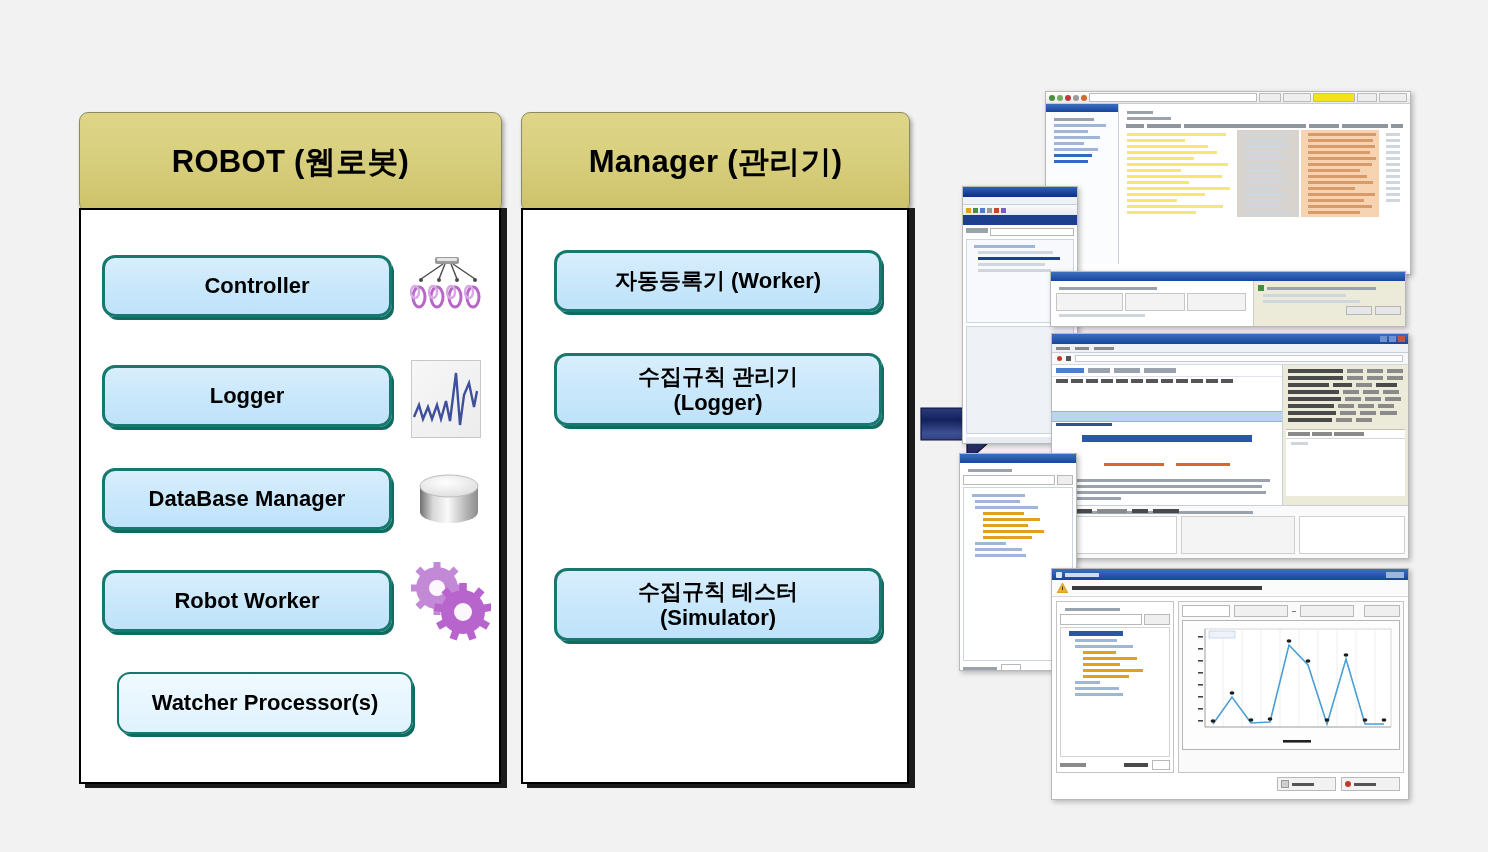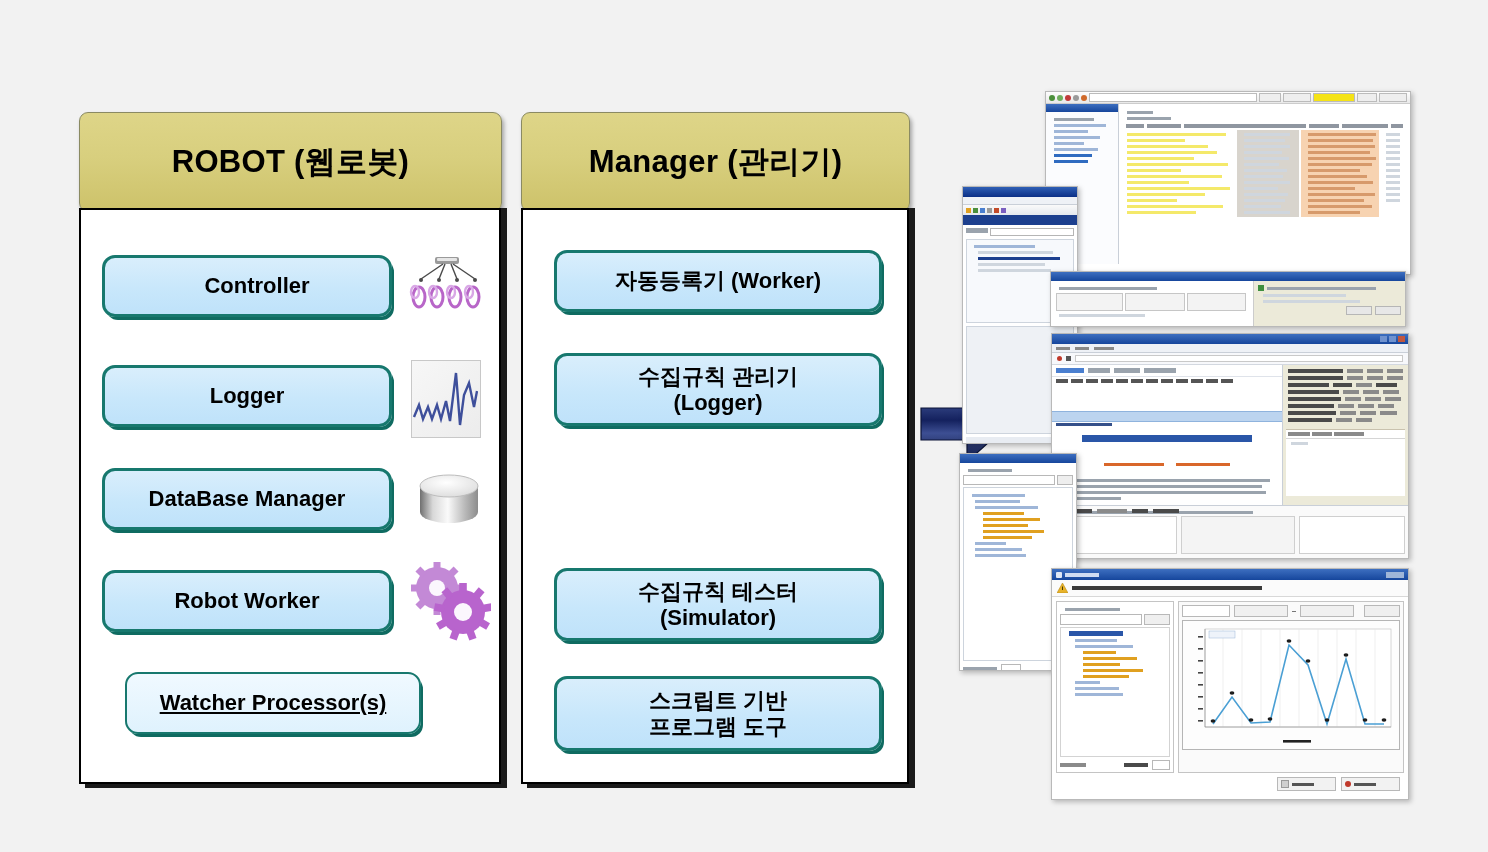--- a/index.html
+++ b/index.html
@@ -203,21 +203,21 @@
               <rect x="-3.8" y="-29" width="7.6" height="10" transform="rotate(240)"></rect>
               <rect x="-3.8" y="-29" width="7.6" height="10" transform="rotate(280)"></rect>
               <rect x="-3.8" y="-29" width="7.6" height="10" transform="rotate(320)"></rect>
             </g>
           </g>
         </g>
         <circle cx="52" cy="50" r="9" fill="#fbf7fd"></circle>
       </svg>
     </div>
 
-    <div class="itembox pale" style="left:44px;top:462px;width:296px;height:62px;border-width:2px;text-decoration:underline;">
+    <div class="itembox pale" style="left:36px;top:462px;width:296px;height:62px;border-width:2px;">
       <span class="btext">Watcher Processor(s)</span>
     </div>
   </div>
 
   <div class="col-header hdr-manager">
     <span class="htext">Manager (관리기)</span>
   </div>
 
   <div class="column col-manager">
 
@@ -229,24 +229,20 @@
       <span class="btext">수집규칙 관리기
 (Logger)</span>
     </div>
 
 
     <div class="itembox" style="left:31px;top:358px;width:328px;height:73px;">
       <span class="btext">수집규칙 테스터
 (Simulator)</span>
     </div>
 
-    <div class="itembox" style="left:31px;top:466px;width:328px;height:75px;">
-      <span class="btext">스크립트 기반
-프로그램 도구</span>
-    </div>
   </div>
 
   <div class="arrow">
     <svg width="92" height="88" viewBox="0 0 92 88">
       <defs>
         <linearGradient id="arrg" x1="0" y1="0" x2="0" y2="1">
           <stop offset="0%" stop-color="#8d9ec9"></stop>
           <stop offset="18%" stop-color="#3b4e8f"></stop>
           <stop offset="45%" stop-color="#14215e"></stop>
           <stop offset="62%" stop-color="#3d4f93"></stop>

